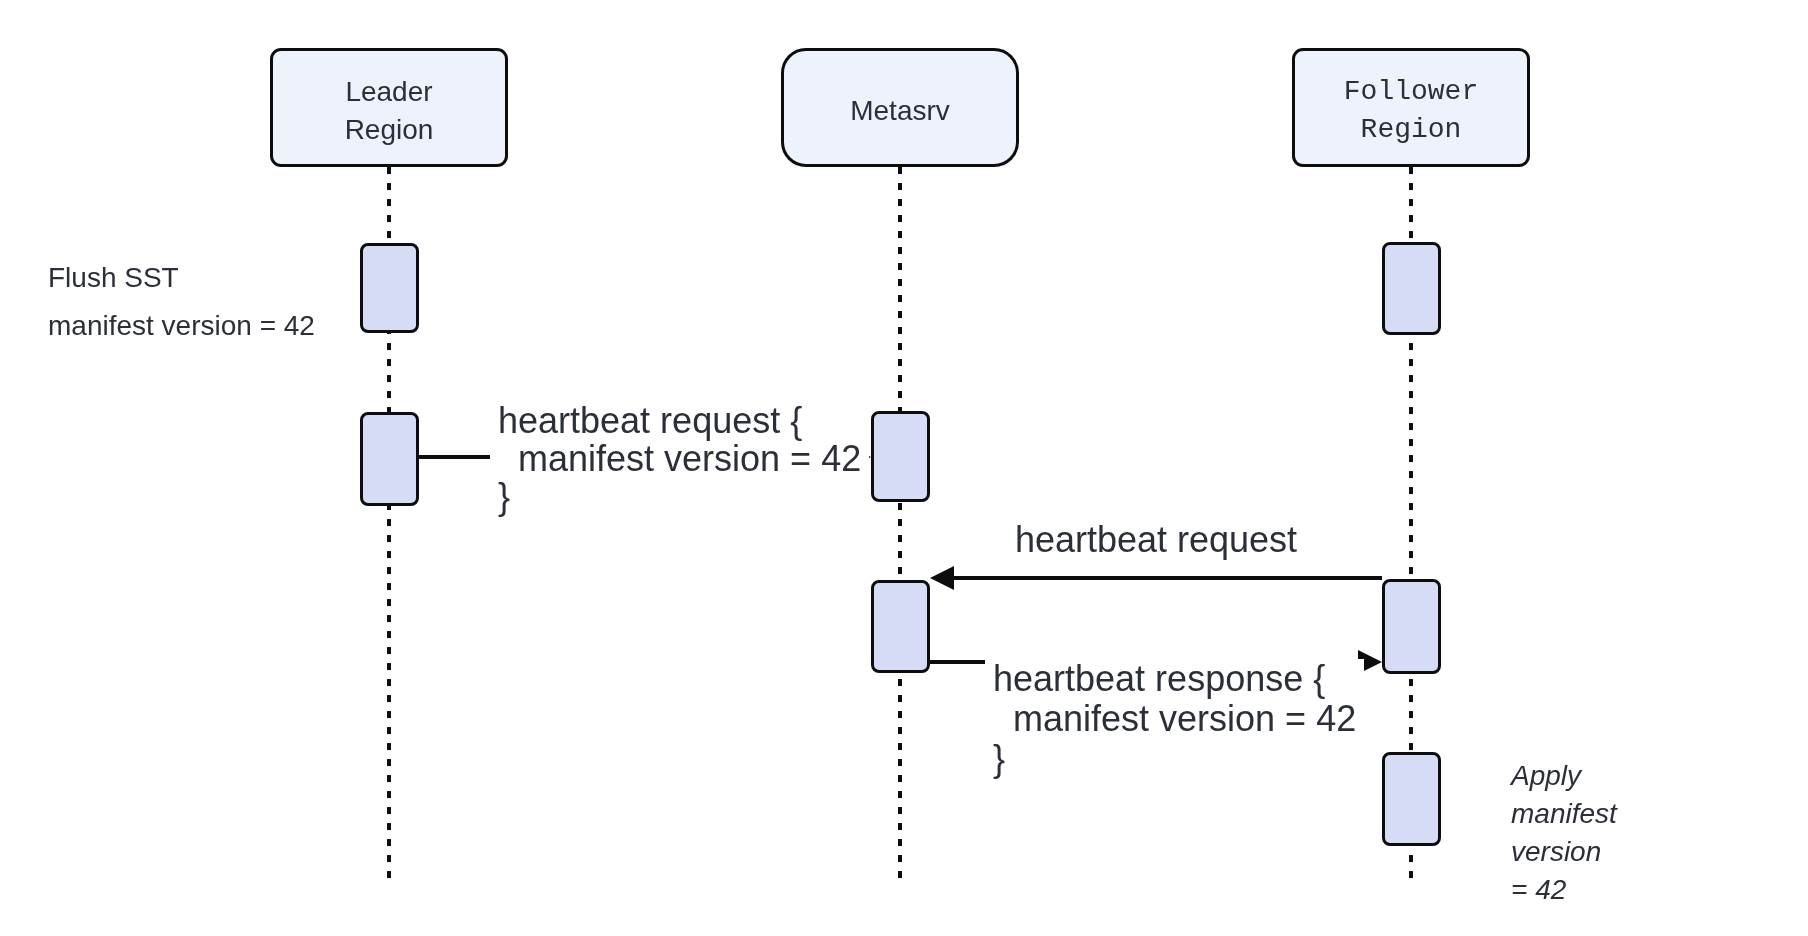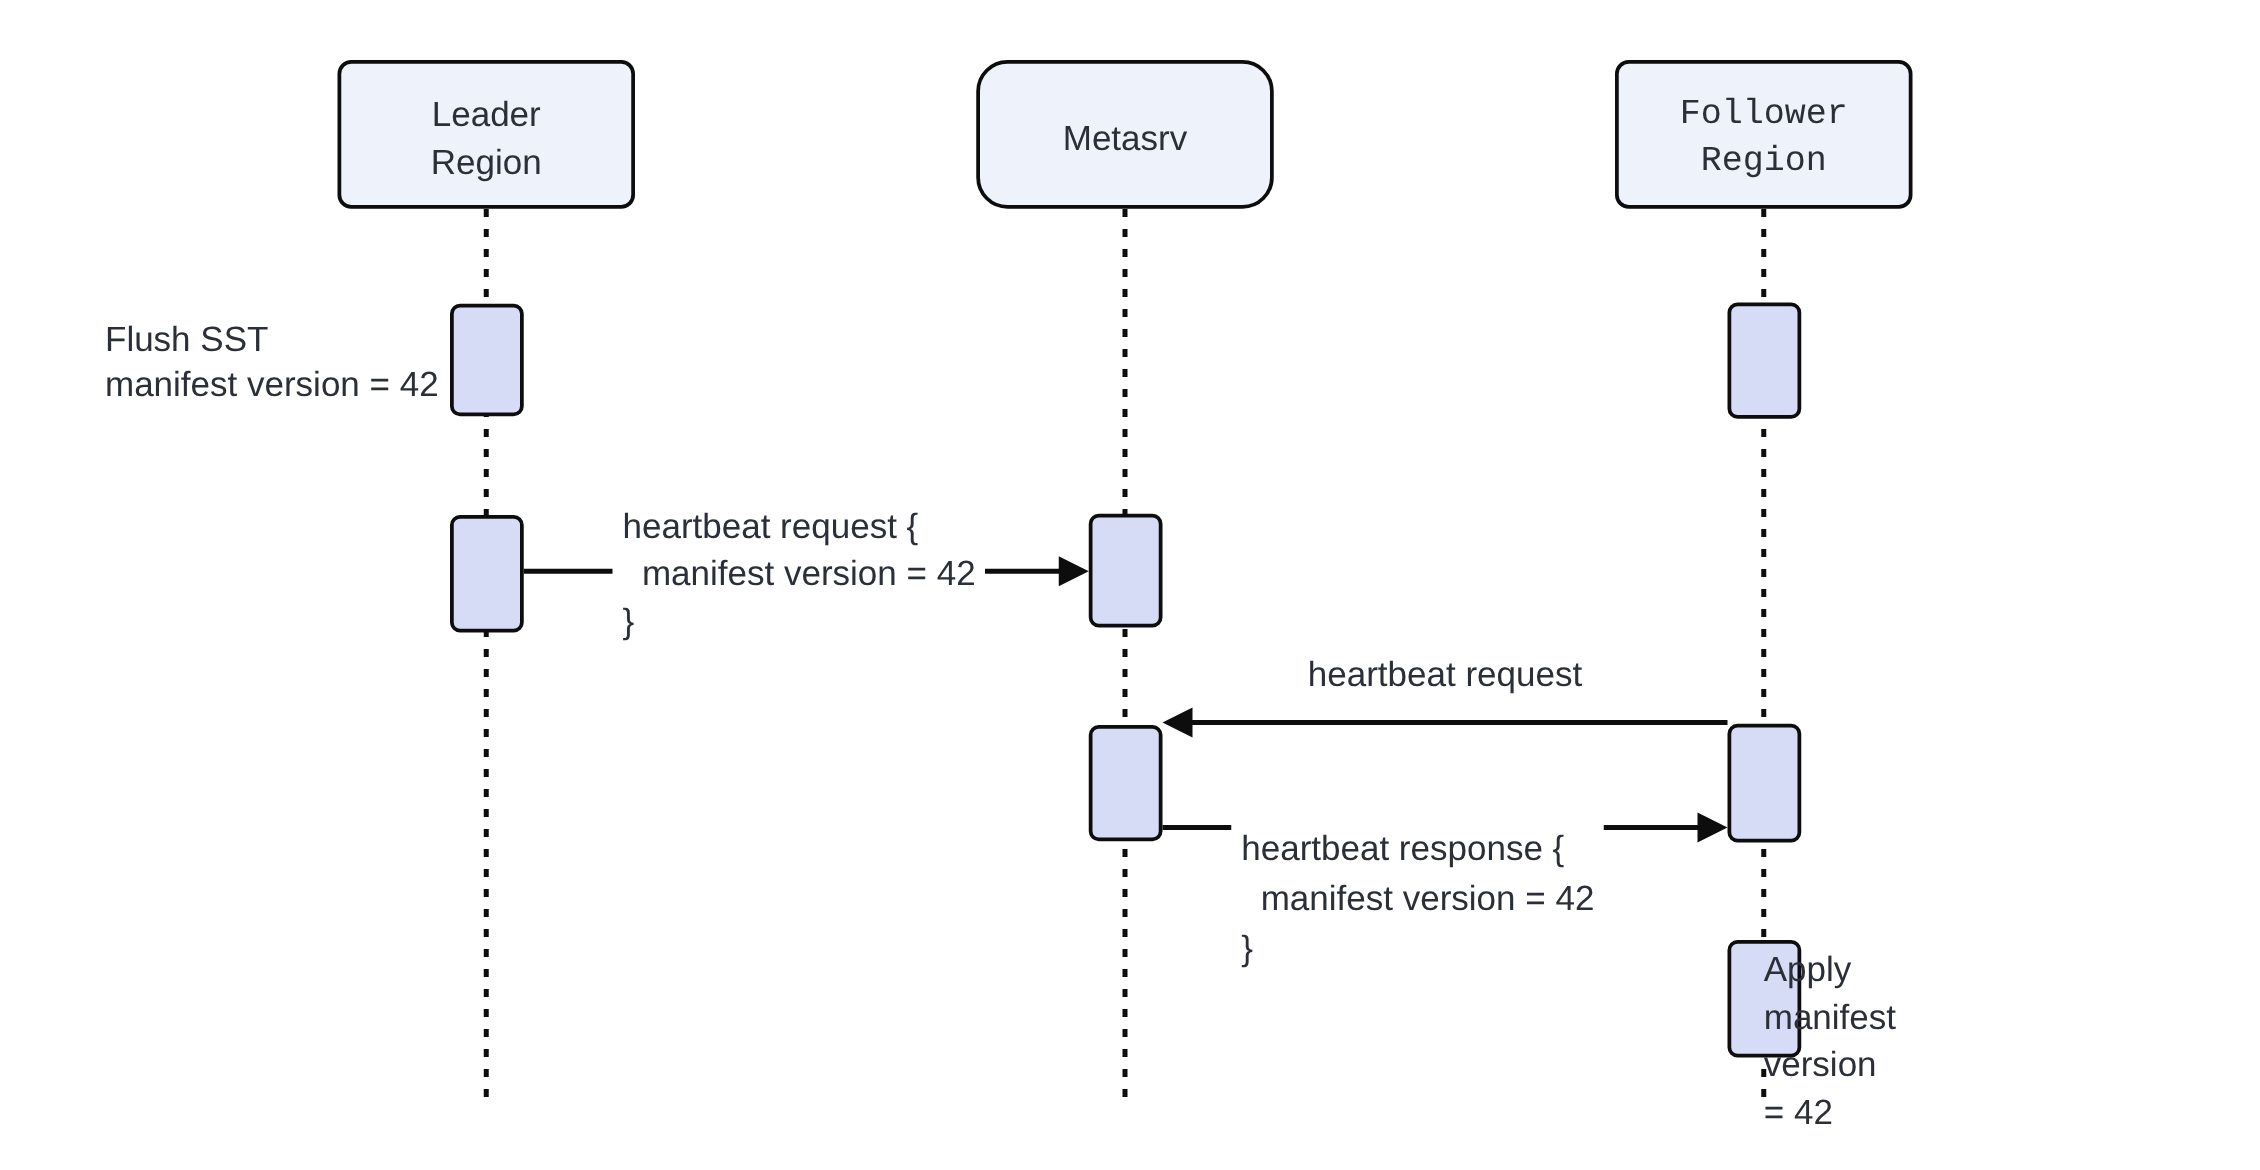--- a/index.html
+++ b/index.html
@@ -71,32 +71,32 @@
   #m1-line{left:419px;top:455px;width:430px;}
   #m1-head{left:847px;top:445px;}
   #m2-line{left:950px;top:576px;width:432px;}
   #m2-head{left:930px;top:566px;}
   #m3-line{left:930px;top:660px;width:430px;}
   #m3-head{left:1358px;top:650px;}
 
   
   .label{
     position:absolute;
-    font-size:28px;line-height:38px;
+    font-size:36px;line-height:38px;
     color:var(--text);
     white-space:pre;
   }
   #m1-label{left:490px;top:402px;background:var(--background);padding:0 8px;}
   #m2-label{left:1156px;top:521px;transform:translateX(-50%);}
   #m3-label{left:985px;top:659px;line-height:40px;background:var(--background);padding:0 8px;}
 
   .note{position:absolute;font-size:28px;color:var(--text);white-space:pre-line;}
-  #n1{left:48px;top:254px;line-height:36px;margin-left:36px;}
+  #n1{left:48px;top:254px;line-height:48px;}
   #n2{left:1482px;top:274px;line-height:38px;}
-  #n3{left:1411px;top:757px;line-height:38px;}
+  #n3{left:1511px;top:757px;line-height:38px;font-style:italic;}
 </style>
 </head>
 <body>
 
 <div class="canvas">
 
   <div class="lifeline" id="l-leader"></div>
   <div class="lifeline" id="l-metasrv"></div>
   <div class="lifeline" id="l-follower"></div>
 

